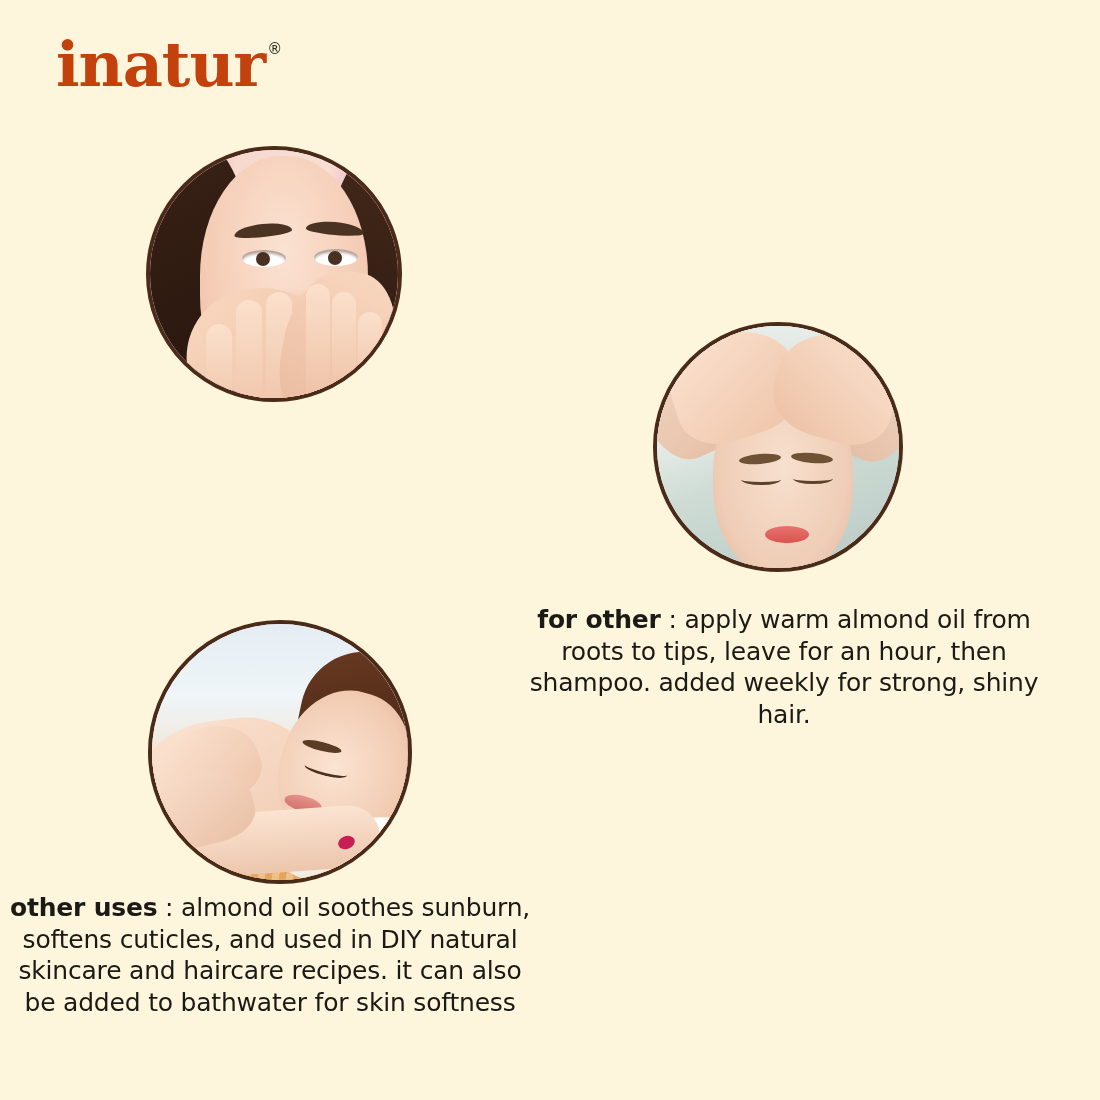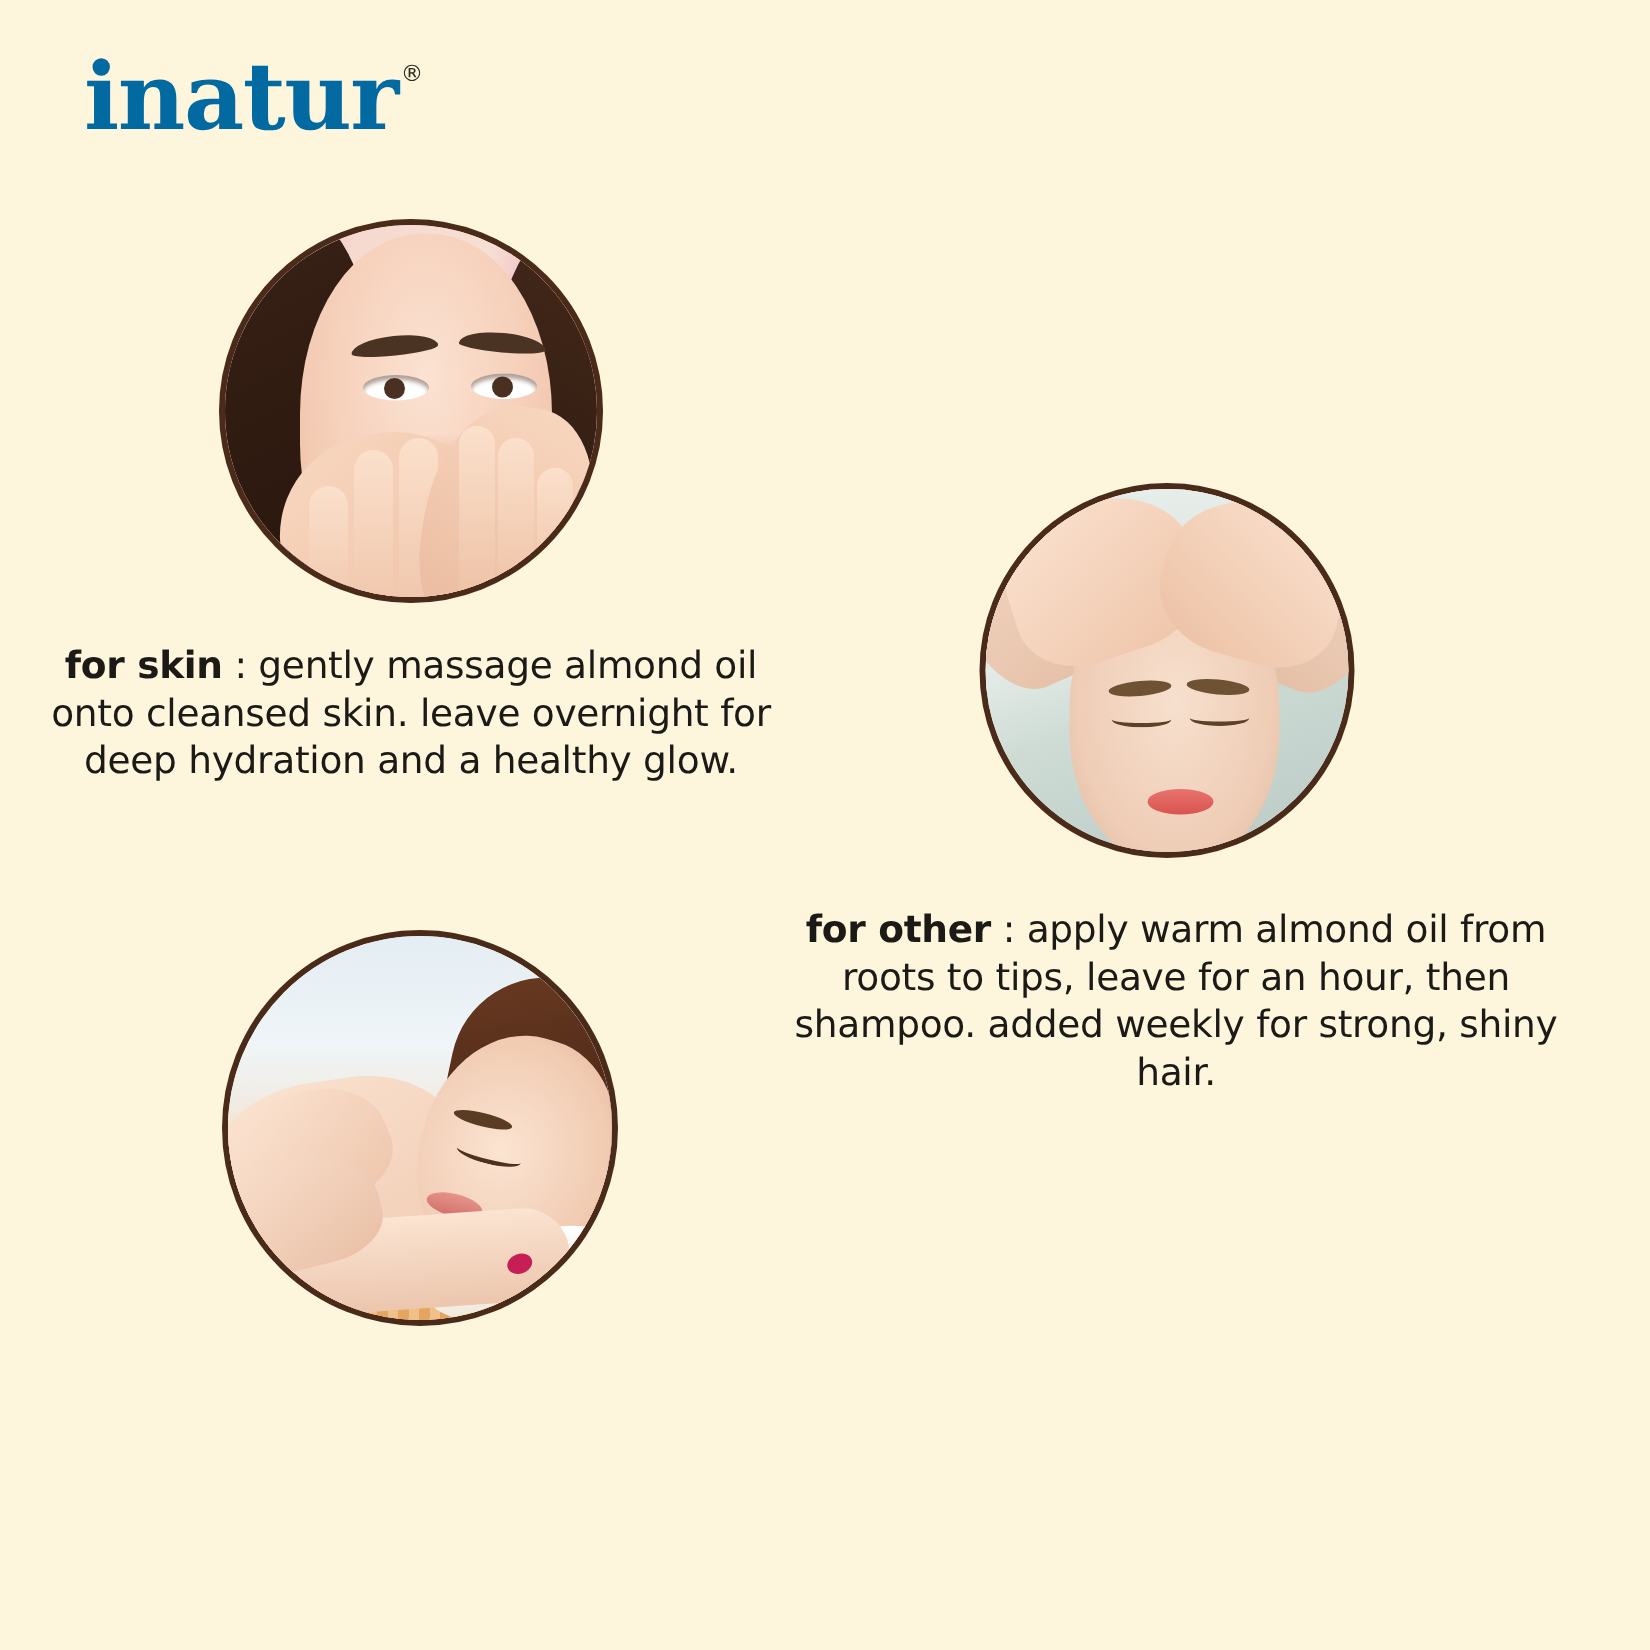--- a/index.html
+++ b/index.html
@@ -28,21 +28,21 @@
     top: 34px;
     display: flex;
     align-items: flex-start;
   }
   .logo-word {
     font-family: "DejaVu Serif", "Liberation Serif", serif;
     font-weight: 700;
     font-size: 62px;
     line-height: 62px;
     letter-spacing: -1px;
-    color: #0369a1;
+    color: #c2410c;
   }
   .logo-reg {
     font-family: "DejaVu Sans", sans-serif;
     font-size: 15px;
     line-height: 15px;
     color: #2b2b1e;
     margin-top: 8px;
     margin-left: 2px;
   }
 
@@ -301,22 +301,22 @@
       <div class="p3-towel"></div>
       <div class="p3-arm"></div>
       <div class="p3-handA"></div>
       <div class="p3-handB"></div>
       <div class="p3-nailA"></div>
       <div class="p3-nailB"></div>
       <div class="p3-nailC"></div>
     </div>
   </div>
 
-  <div class="caption cap-skin">
-    <b>for skin</b><span> : </span><span>gently massage almond oil onto cleansed skin. leave overnight for deep hydration and a healthy glow.</span>
-  </div>
 
   <div class="caption cap-hair">
     <b>for other</b><span> : </span><span>apply warm almond oil from roots to tips, leave for an hour, then shampoo. added weekly for strong, shiny hair.</span>
   </div>
 
+  <div class="caption cap-other">
+    <b>other uses</b><span> : </span><span>almond oil soothes sunburn, softens cuticles, and used in DIY natural skincare and haircare recipes. it can also be added to bathwater for skin softness</span>
+  </div>
 
 </div>
 
 </body></html>

